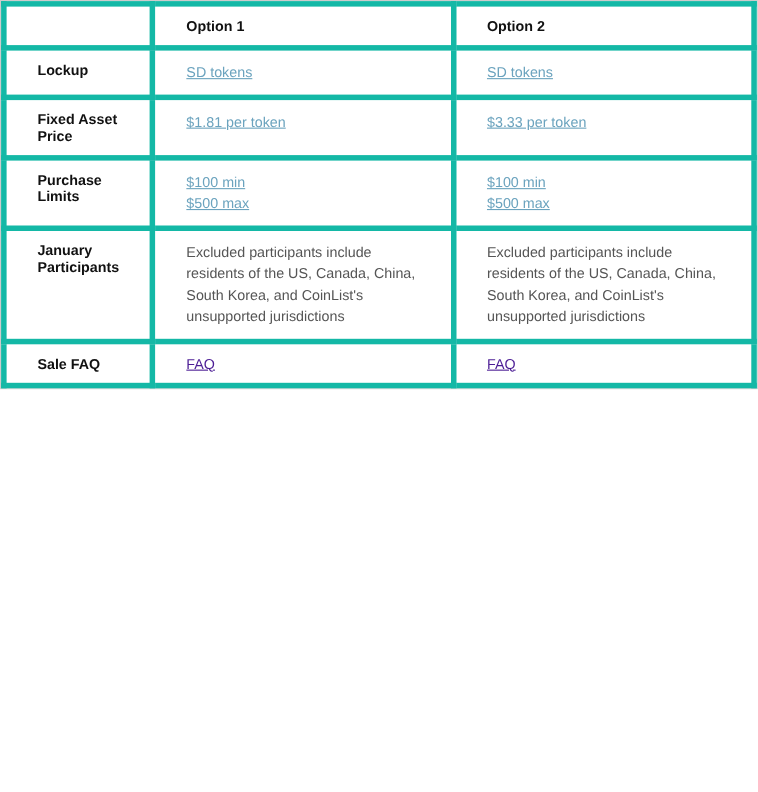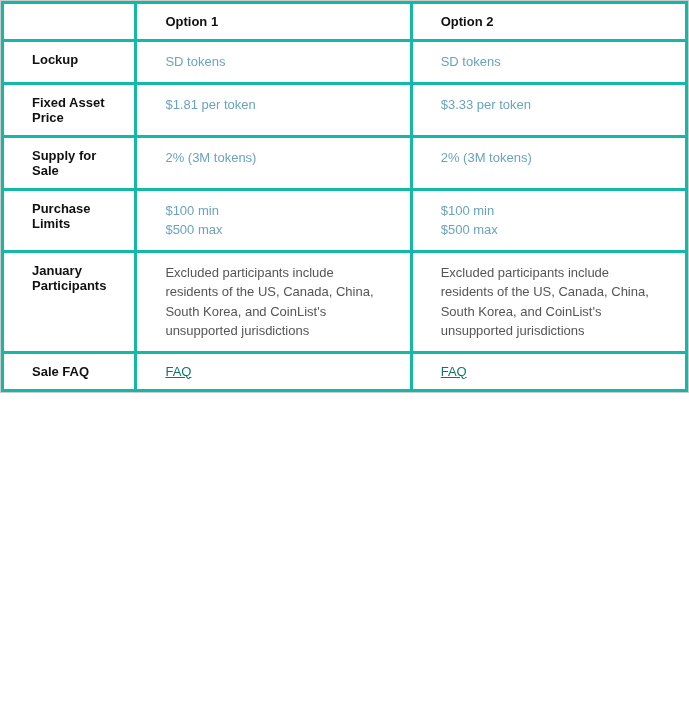--- a/index.html
+++ b/index.html
@@ -15,21 +15,21 @@
     }
     .table-container {
       width: 689px;
       border: 1px solid #ccc;
     }
     table {
       width: 100%;
       border-collapse: collapse;
     }
     th, td {
-      border: 3px solid #14b8a6;
+      border: 5px solid #14b8a6;
       padding: 10px 28px;
       vertical-align: top;
     }
     th {
       font-weight: 600;
       font-size: 13px;
       color: #111;
       background: #fff;
       text-align: left;
     }
@@ -40,28 +40,29 @@
       width: 115px;
       min-width: 115px;
     }
     .col-option {
       width: 287px;
     }
     .value-text {
       color: #6ba3be;
       font-size: 13px;
       line-height: 1.5;
+      text-decoration: underline;
     }
     .value-text-dark {
       color: #555;
       font-size: 13px;
       line-height: 1.5;
     }
     .link-text {
-      color: #0f766e;
+      color: #4c1d95;
       text-decoration: underline;
       font-size: 13px;
     }
   </style>
 </head>
 <body>
 
 <div class="table-container">
   <table>
     <thead>
@@ -76,25 +77,20 @@
           <td class="row-label">Lockup</td>
           <td class="col-option"><span class="value-text">SD tokens</span></td>
           <td class="col-option"><span class="value-text">SD tokens</span></td>
         </tr>
         <tr>
           <td class="row-label">Fixed Asset Price</td>
           <td class="col-option"><span class="value-text">$1.81 per token</span></td>
           <td class="col-option"><span class="value-text">$3.33 per token</span></td>
         </tr>
         <tr>
-          <td class="row-label">Supply for Sale</td>
-          <td class="col-option"><span class="value-text">2% (3M tokens)</span></td>
-          <td class="col-option"><span class="value-text">2% (3M tokens)</span></td>
-        </tr>
-        <tr>
           <td class="row-label">Purchase Limits</td>
           <td class="col-option"><span class="value-text">$100 min<br>$500 max</span></td>
           <td class="col-option"><span class="value-text">$100 min<br>$500 max</span></td>
         </tr>
         <tr>
           <td class="row-label">January Participants</td>
           <td class="col-option"><span class="value-text-dark">Excluded participants include residents of the US, Canada, China, South Korea, and CoinList's unsupported jurisdictions</span></td>
           <td class="col-option"><span class="value-text-dark">Excluded participants include residents of the US, Canada, China, South Korea, and CoinList's unsupported jurisdictions</span></td>
         </tr>
         <tr>

